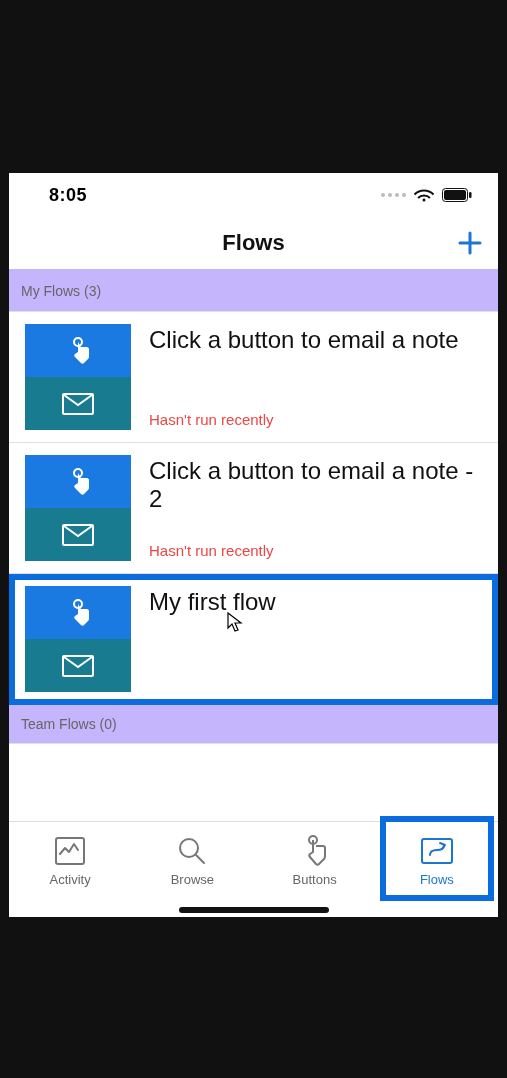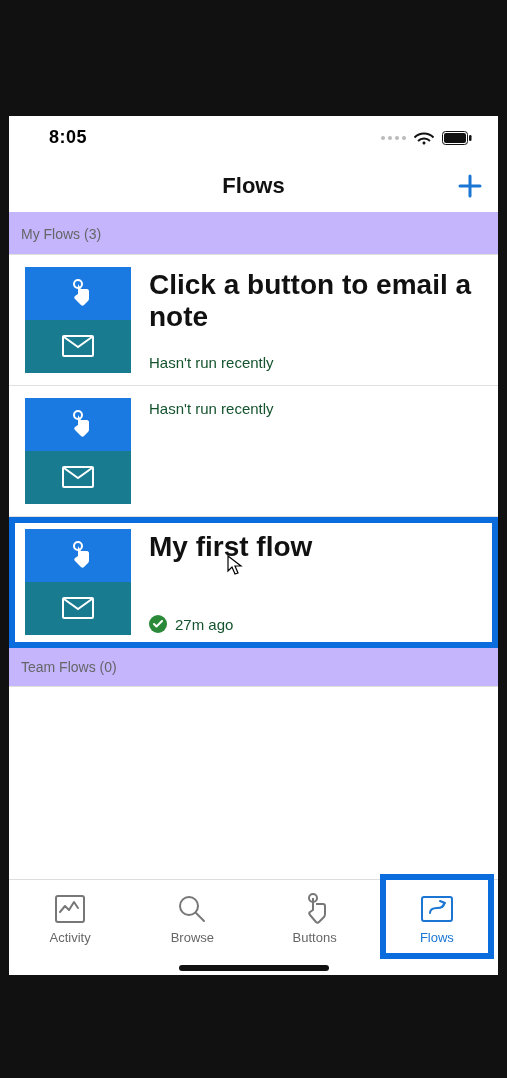--- a/index.html
+++ b/index.html
@@ -6,21 +6,21 @@
   html, body { width: 507px; height: 1078px; }
   body {
     background: #111;
     font-family: -apple-system, BlinkMacSystemFont, "Segoe UI", Arial, sans-serif;
     display: flex;
     align-items: center;
     justify-content: center;
   }
   .device {
     width: 489px;
-    height: 859px;
+    height: 744px;
     background: #fff;
     position: relative;
     overflow: hidden;
     margin-top: 12px;
   }
 
   
   .status-bar {
     height: 44px;
     display: flex;
@@ -95,22 +95,22 @@
     justify-content:center;
   }
   .flow-text {
     flex:1;
     min-height: 106px;
     display:flex;
     flex-direction:column;
     justify-content:space-between;
     padding-top: 2px;
   }
-  .flow-title { font-size: 28px; font-weight:700; color:#111; }
-  .flow-status-row { display:flex; align-items:flex-end; gap:8px; font-size:15px; color:#14532d; padding-bottom:2px; }
+  .flow-title { font-size: 24px; font-weight:400; color:#111; }
+  .flow-status-row { display:flex; align-items:flex-start; gap:8px; font-size:15px; color:#ef4444; padding-bottom:2px; }
   .check-badge {
     width:18px; height:18px; border-radius:50%; background:#2a8a3a;
     display:flex; align-items:center; justify-content:center;
   }
 
   
   .tab-bar {
     position:absolute;
     bottom: 18px;
     left:0; right:0;
@@ -230,20 +230,21 @@
           </svg>
       </div>
       <div class="flow-icon-bottom">
         <svg width="32" height="22" viewBox="0 0 32 22">
             <rect x="1" y="1" width="30" height="20" rx="1" fill="none" stroke="#fff" stroke-width="2"></rect>
             <path d="M2 2l14 10L30 2" fill="none" stroke="#fff" stroke-width="2"></path>
           </svg>
       </div>
     </div>
     <div class="flow-text">
+      <div class="flow-title">Click a button to email a note - 2</div>
       <div class="flow-status-row">
         <span>Hasn't run recently</span>
       </div>
     </div>
   </div>
 
   <div class="flow-item highlight" style="position:relative;">
     <div class="flow-icon-stack">
       <div class="flow-icon-top">
         <svg width="26" height="30" viewBox="0 0 26 30">
@@ -253,28 +254,20 @@
       </div>
       <div class="flow-icon-bottom">
         <svg width="32" height="22" viewBox="0 0 32 22">
             <rect x="1" y="1" width="30" height="20" rx="1" fill="none" stroke="#fff" stroke-width="2"></rect>
             <path d="M2 2l14 10L30 2" fill="none" stroke="#fff" stroke-width="2"></path>
           </svg>
       </div>
     </div>
     <div class="flow-text">
       <div class="flow-title">My first flow</div>
-      <div class="flow-status-row">
-        <span class="check-badge">
-          <svg width="10" height="8" viewBox="0 0 10 8">
-              <path d="M1 4l2.5 2.5L9 1" stroke="#fff" stroke-width="2" fill="none" stroke-linecap="round" stroke-linejoin="round"></path>
-            </svg>
-        </span>
-        <span>27m ago</span>
-      </div>
     </div>
 
     <svg class="cursor" width="16" height="20" viewBox="0 0 16 20" style="left:218px; top:38px;">
       <path d="M1 1l0 15 4-4 3 7 3-1-3-7 6 0z" fill="#fff" stroke="#000" stroke-width="1.2"></path>
     </svg>
   </div>
 
   <div class="section-header thin">Team Flows (0)</div>
 
   <div class="tab-bar">

